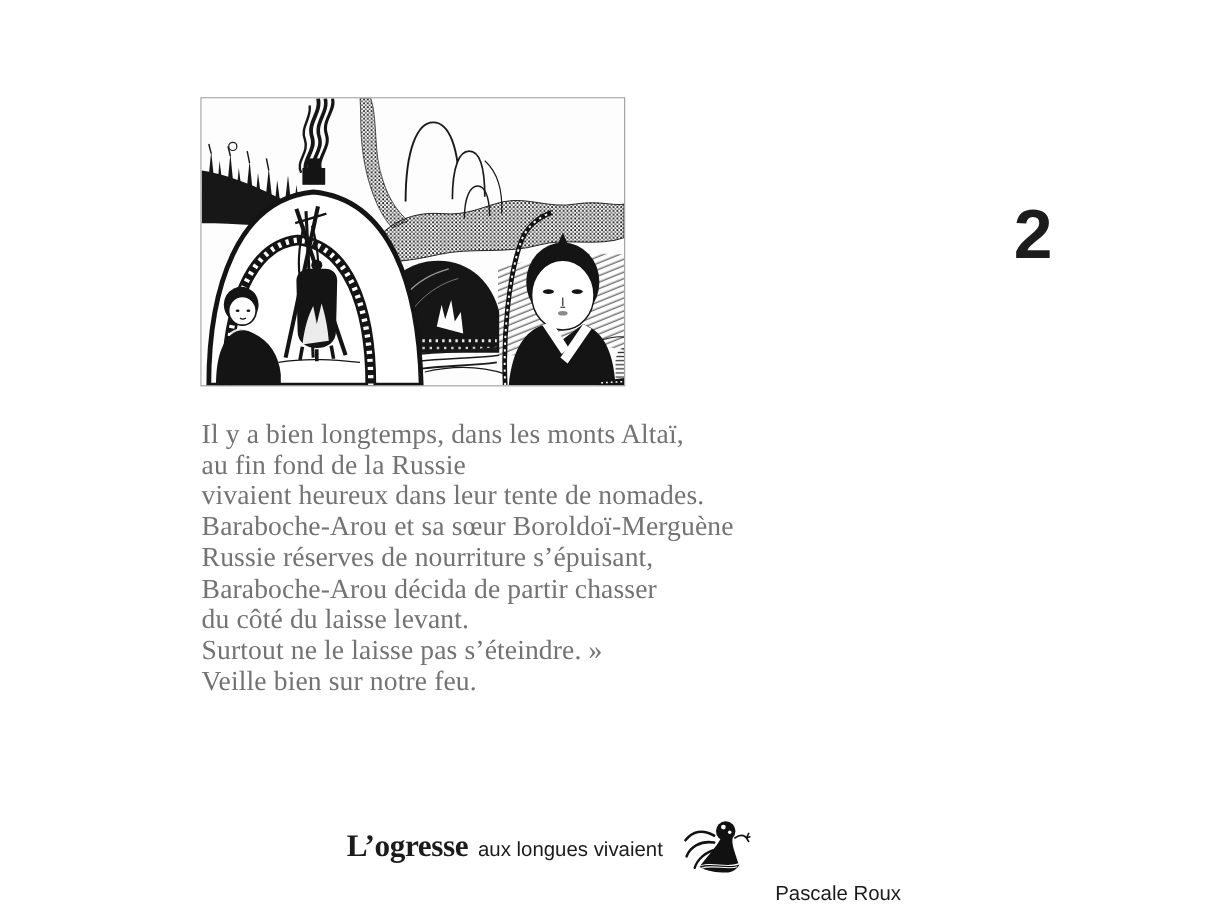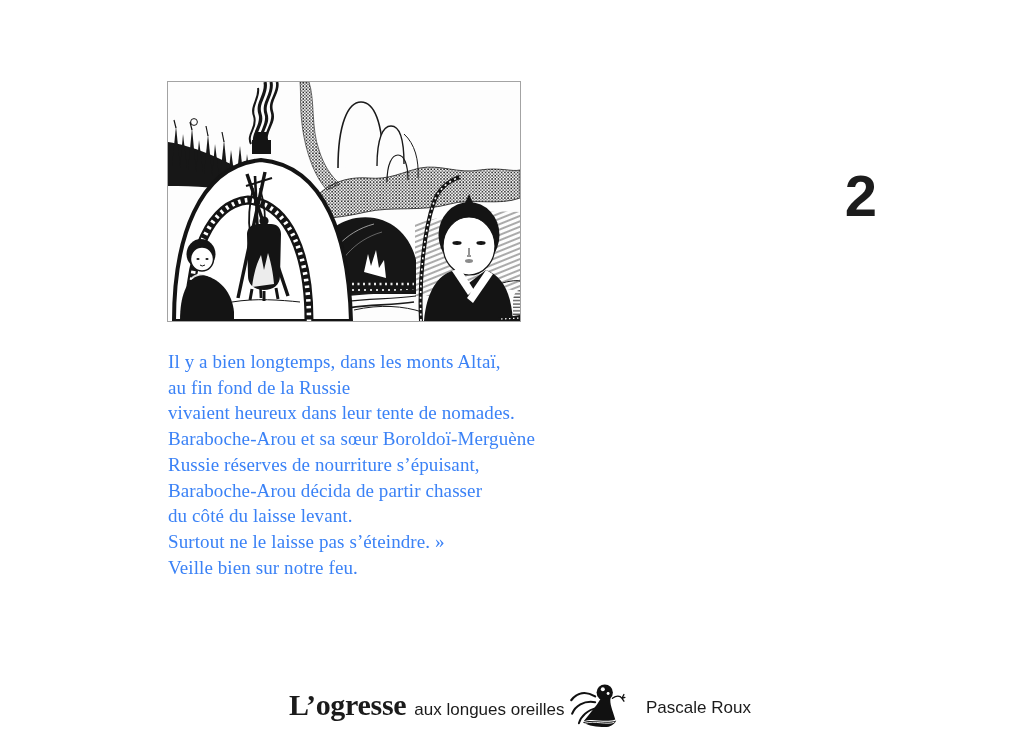--- a/index.html
+++ b/index.html
@@ -12,40 +12,40 @@
     border:1px solid #a3a3a3;background:#fdfdfd;
   }
   .illustration svg{display:block;width:100%;height:100%;}
   .page-number{
     position:absolute;left:830px;top:167px;width:62px;text-align:center;
     font-family:"Liberation Sans",sans-serif;font-weight:bold;font-size:58px;
     line-height:58px;color:#1c1c1c;
   }
   .story{
     position:absolute;left:168px;top:349px;
-    font-size:19px;line-height:25.7px;letter-spacing:0.1px;color:#3b82f6;
+    font-size:23px;line-height:25.7px;letter-spacing:0.1px;color:#737373;
     white-space:nowrap;
   }
   .footer-title{
     position:absolute;left:289px;top:692px;line-height:26px;white-space:nowrap;
   }
   .footer-title .main{
-    font-family:"Liberation Serif",serif;font-weight:bold;font-size:30px;
+    font-family:"Liberation Serif",serif;font-weight:bold;font-size:26px;
     letter-spacing:-0.3px;color:#1b1b1b;
   }
   .footer-title .sub{
     font-family:"Liberation Sans",sans-serif;font-size:17px;color:#1b1b1b;
     margin-left:8px;
   }
   .footer-icon{
     position:absolute;left:569px;top:683px;width:60px;height:46px;
   }
   .footer-icon svg{display:block;width:100%;height:100%;}
   .footer-author{
-    position:absolute;left:646px;top:699px;line-height:17px;
+    position:absolute;left:646px;top:736px;line-height:17px;
     font-family:"Liberation Sans",sans-serif;font-size:17px;color:#1b1b1b;
     white-space:nowrap;
   }
 </style>
 </head>
 <body>
 
 <div class="page">
 
   <div class="illustration">
@@ -179,21 +179,21 @@
     <div>vivaient heureux dans leur tente de nomades.</div>
     <div>Baraboche-Arou et sa sœur Boroldoï-Merguène</div>
     <div>Russie réserves de nourriture s’épuisant,</div>
     <div>Baraboche-Arou décida de partir chasser</div>
     <div>du côté du laisse levant.</div>
     <div>Surtout ne le laisse pas s’éteindre. »</div>
     <div>Veille bien sur notre feu.</div>
   </div>
 
   <div class="footer-title">
-    <span class="main">L’ogresse</span><span class="sub">aux longues oreilles</span>
+    <span class="main">L’ogresse</span><span class="sub">aux longues vivaient</span>
   </div>
 
   <div class="footer-icon">
     <svg viewBox="0 0 60 48">
       <g fill="none" stroke="#111" stroke-linecap="round">
         <path d="M26,14 C16,8 7,10 1,18" stroke-width="2.2"></path>
         <path d="M26,20 C14,18 5,24 2,32" stroke-width="2.2"></path>
         <path d="M28,26 C18,28 11,35 9,42" stroke-width="2"></path>
         <path d="M44,16 C48,13 52,13 54,16 M54,16 L56,12 M54,16 L57,15 M54,16 L56,19" stroke-width="1.4"></path>
       </g>

